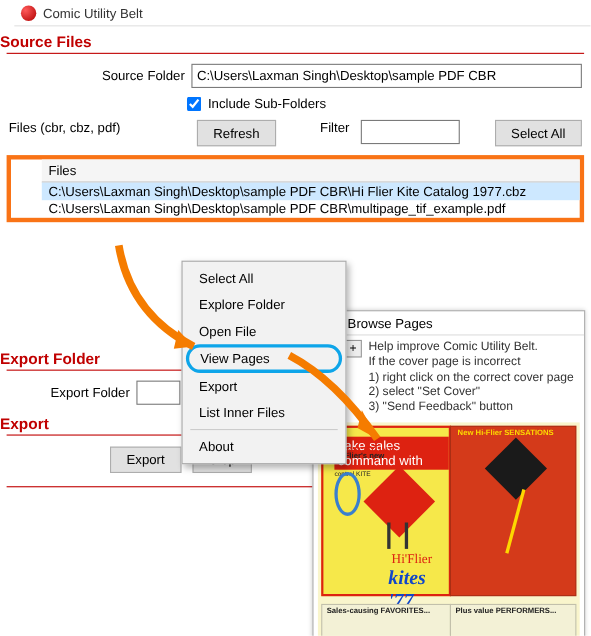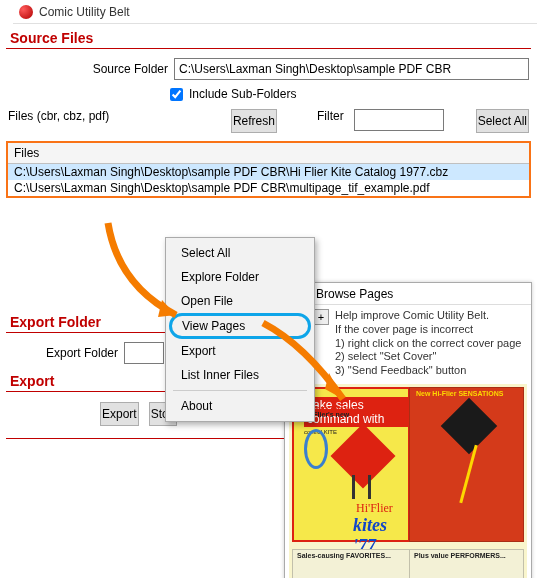--- a/index.html
+++ b/index.html
@@ -2,42 +2,42 @@
 <html><head>
 <meta charset="utf-8">
 <style>
   * { box-sizing: border-box; margin: 0; padding: 0; font-family: "Segoe UI", Tahoma, sans-serif; font-size: 12px; }
   body { background: #fff; width: 537px; height: 578px; position: relative; overflow: hidden; }
 
   .titlebar { display: flex; align-items: center; height: 24px; padding: 2px 6px; background: #fff; border-bottom: 1px solid #e0e0e0; margin-left: 13px; }
   .app-icon { width: 14px; height: 14px; border-radius: 50%; background: radial-gradient(circle at 30% 30%, #ff5a5a, #b00000); margin-right: 6px; }
   .titlebar-text { color: #333; }
 
-  .section-header { color: #c00000; font-weight: bold; font-size: 14px; padding: 6px 8px 2px 10px; }
+  .section-header { color: #c00000; font-weight: bold; font-size: 14px; padding: 6px 8px 2px 0; }
   .hr-red { border: none; border-top: 1px solid #c00000; margin: 0 6px 6px 6px; }
 
   .row { display: flex; align-items: center; padding: 3px 8px; gap: 6px; }
   .label { text-align: right; white-space: nowrap; }
   .label.src { width: 160px; }
   .label.exp { width: 110px; }
 
   input.text { flex: 1; height: 22px; border: 1px solid #7a7a7a; padding: 2px 4px; background: #fff; }
   input.text.short { width: 90px; flex: none; }
   input.text.exp { width: 40px; flex: none; }
 
   .checkbox { display: flex; align-items: center; gap: 6px; margin-left: 170px; padding: 4px 0; }
   .checkbox input { width: 13px; height: 13px; }
 
-  button.btn { height: 24px; padding: 0 1px; background: #e1e1e1; border: 1px solid #adadad; cursor: pointer; }
+  button.btn { height: 24px; padding: 0 14px; background: #e1e1e1; border: 1px solid #adadad; cursor: pointer; }
 
   .filesbar { display: flex; padding: 4px 8px 8px 8px; gap: 10px; }
   .filesbar .label { flex: none; }
   .filesbar .spacer { flex: 1; }
 
-  .table { margin: 0 6px; border: 2px solid #f97316; }
+  .table { margin: 0 6px; border: 4px solid #f97316; padding-left: 28px; }
   .table-header { background: #f5f5f5; border-bottom: 1px solid #c0c0c0; padding: 3px 6px; font-weight: normal; }
   .table-row { padding: 1px 6px; white-space: nowrap; overflow: hidden; cursor: default; }
   .table-row.selected { background: #cde8ff; }
 
   .context-menu { position: absolute; left: 165px; top: 237px; width: 150px; background: #f2f2f2; border: 1px solid #aaa; box-shadow: 2px 3px 6px rgba(0,0,0,0.3); padding: 3px; z-index: 20; }
   .context-item { padding: 5px 12px; cursor: default; }
   .context-sep { height: 1px; background: #ccc; margin: 3px 4px; }
   .context-item.highlight { border: 3px solid #0ea5e9; border-radius: 14px; padding: 3px 10px; }
 
   .browse-window { position: absolute; left: 284px; top: 282px; width: 248px; background: #fff; border: 1px solid #aaa; box-shadow: 0 0 4px rgba(0,0,0,0.2); z-index: 15; }

